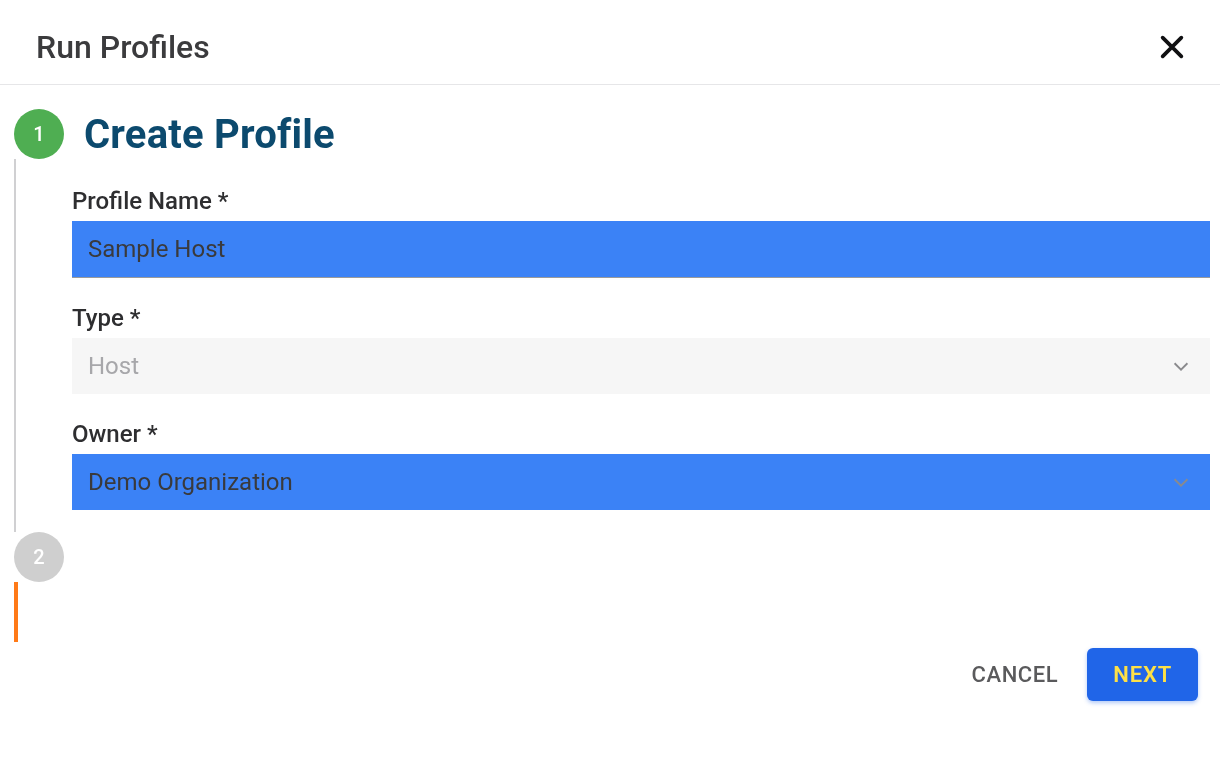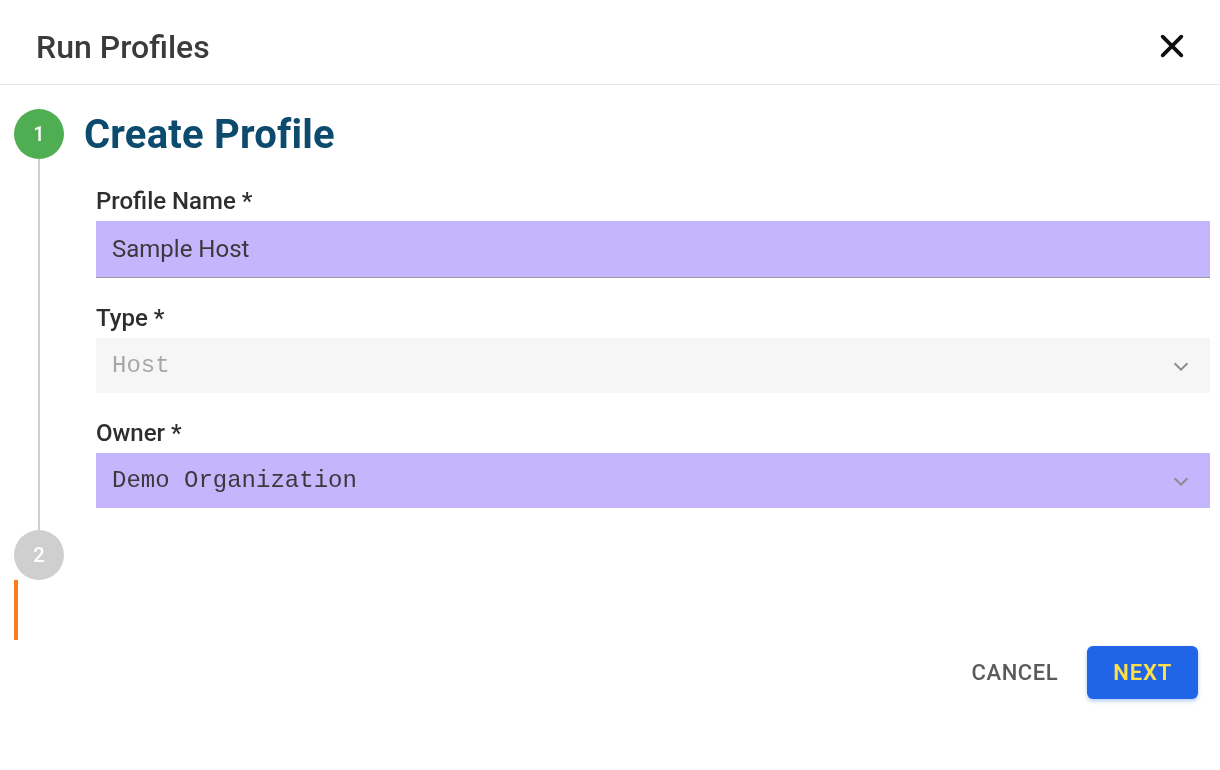--- a/index.html
+++ b/index.html
@@ -9,21 +9,21 @@
     font-family: -apple-system, BlinkMacSystemFont, "Segoe UI", Roboto, "Helvetica Neue", Arial, sans-serif;
     background: #fff;
     color: #2d2d2d;
   }
   .dialog {
     width: 1220px;
     padding: 0 0 20px 0;
   }
   .dialog-header {
     display: flex;
-    align-items: flex-start;
+    align-items: center;
     justify-content: space-between;
     padding: 28px 30px 18px 36px;
     border-bottom: 1px solid #e6e6e8;
   }
   .dialog-title {
     font-size: 32px;
     font-weight: 500;
     color: #3b3b3d;
   }
   .close-btn {
@@ -57,21 +57,20 @@
   }
   .step-badge.active { background: #4fae52; }
   .step-badge.inactive { background: #cfcfcf; color: #fff; }
   .step-title {
     font-size: 40px;
     font-weight: 700;
     color: #0c4a6e;
     letter-spacing: 0.2px;
   }
   .step-body {
-    margin-left: 24px;
     border-left: 2px solid #d0d0d2;
     padding: 28px 10px 18px 56px;
   }
   .step-body.collapsed {
     border-left: 4px solid #ff7a18;
     margin-left: 0px;
     padding: 20px 10px 36px 56px;
     min-height: 60px;
   }
 
@@ -80,37 +79,36 @@
   }
   .field-label {
     font-size: 24px;
     font-weight: 500;
     color: #2e2e30;
     margin-bottom: 6px;
     display: block;
   }
   .text-input, .select-box {
     width: 100%;
-    background: #c4b5fd;
+    background: #3b82f6;
     border: none;
     border-bottom: 1px solid #9a9a9a;
     font-size: 24px;
     padding: 14px 16px;
     color: #3a3a3c;
     outline: none;
     font-family: inherit;
   }
   .select-box {
     border-bottom: none;
     display: flex;
     align-items: center;
     justify-content: flex-start;
     cursor: pointer;
     padding: 14px 18px 14px 16px;
-    font-family: Liberation Mono, monospace;
   }
   .select-box.disabled {
     color: #a7a7aa;
     cursor: default;
     background: #f6f6f6;
   }
   .select-box .sel-text { flex: 1; }
   .chev {
     width: 22px; height: 22px;
     flex-shrink: 0;

